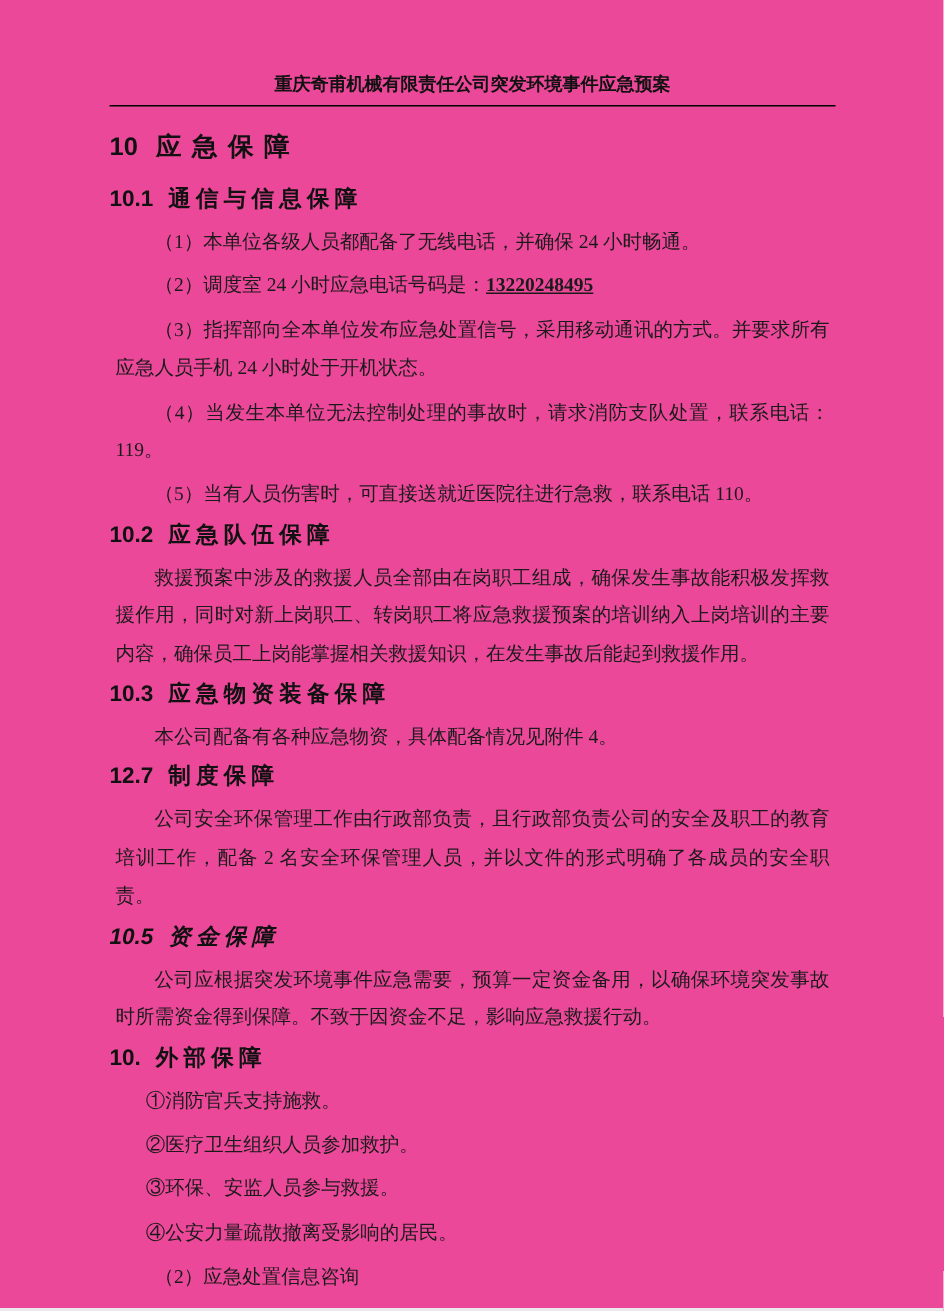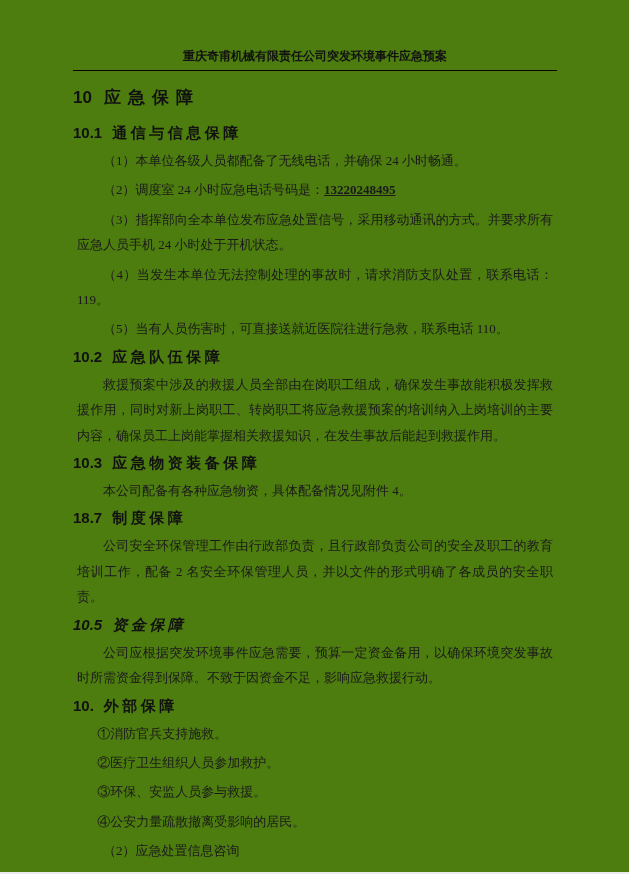--- a/index.html
+++ b/index.html
@@ -1,20 +1,20 @@
 <!DOCTYPE html>
 <html lang="zh"><head>
 <meta charset="utf-8">
 <style>
   html, body { margin: 0; padding: 0; background: #ffffff; }
   .page {
     position: relative;
     width: 629px;
     height: 874px;
-    background: #4d7c0f;
+    background: #ec4899;
     overflow: hidden;
     font-family: "Liberation Serif", "DejaVu Serif", serif;
     color: #1a1a1a;
     box-sizing: border-box;
   }
   .content {
     padding: 48px 72px 0 73px;
   }
   .header {
     text-align: center;
@@ -113,21 +113,21 @@
     </div>
 
     <h2 class="sec">
       <span class="hn">10.3</span><span class="ht">应急物资装备保障</span>
     </h2>
     <div class="pgroup">
       <p class="body">本公司配备有各种应急物资，具体配备情况见附件 4。</p>
     </div>
 
     <h2 class="sec mt8">
-      <span class="hn">18.7</span><span class="ht">制度保障</span>
+      <span class="hn">12.7</span><span class="ht">制度保障</span>
     </h2>
     <div class="pgroup">
       <p class="body">公司安全环保管理工作由行政部负责，且行政部负责公司的安全及职工的教育培训工作，配备 2 名安全环保管理人员，并以文件的形式明确了各成员的安全职责。</p>
     </div>
 
     <h2 class="sec mt12">
       <span class="hn">10.5</span><span class="ht">资金保障</span>
     </h2>
     <div class="pgroup">
       <p class="body">公司应根据突发环境事件应急需要，预算一定资金备用，以确保环境突发事故时所需资金得到保障。不致于因资金不足，影响应急救援行动。</p>

